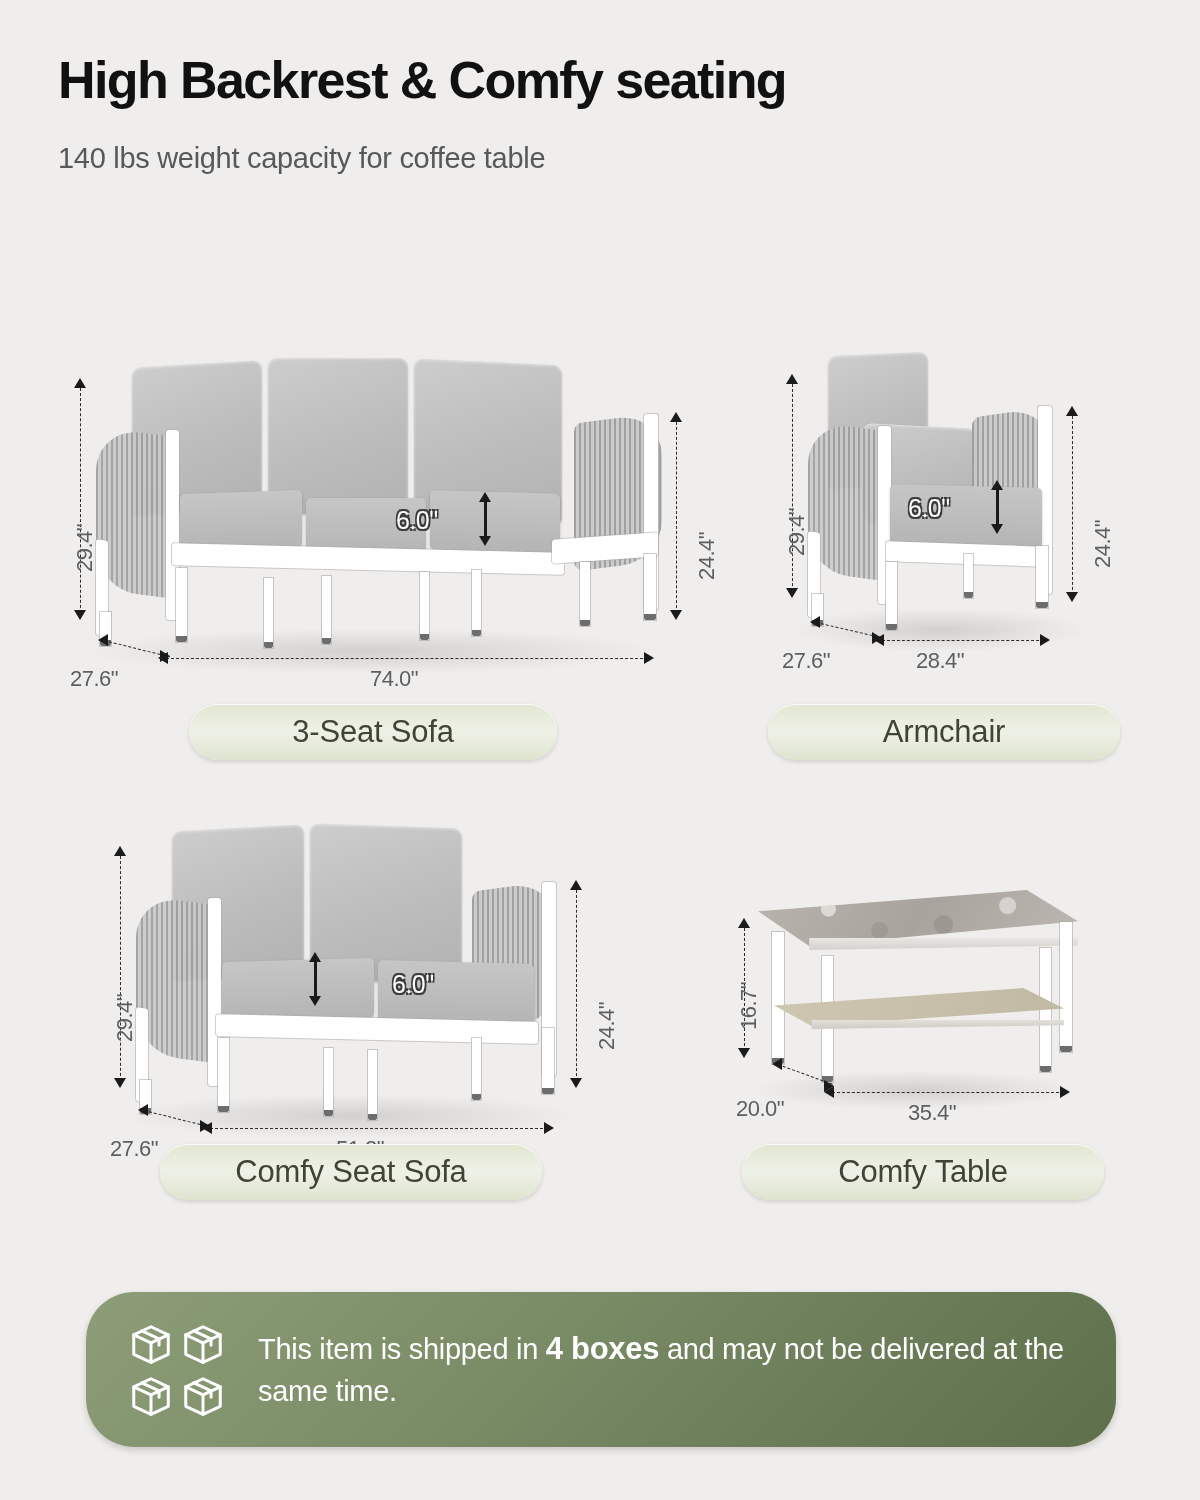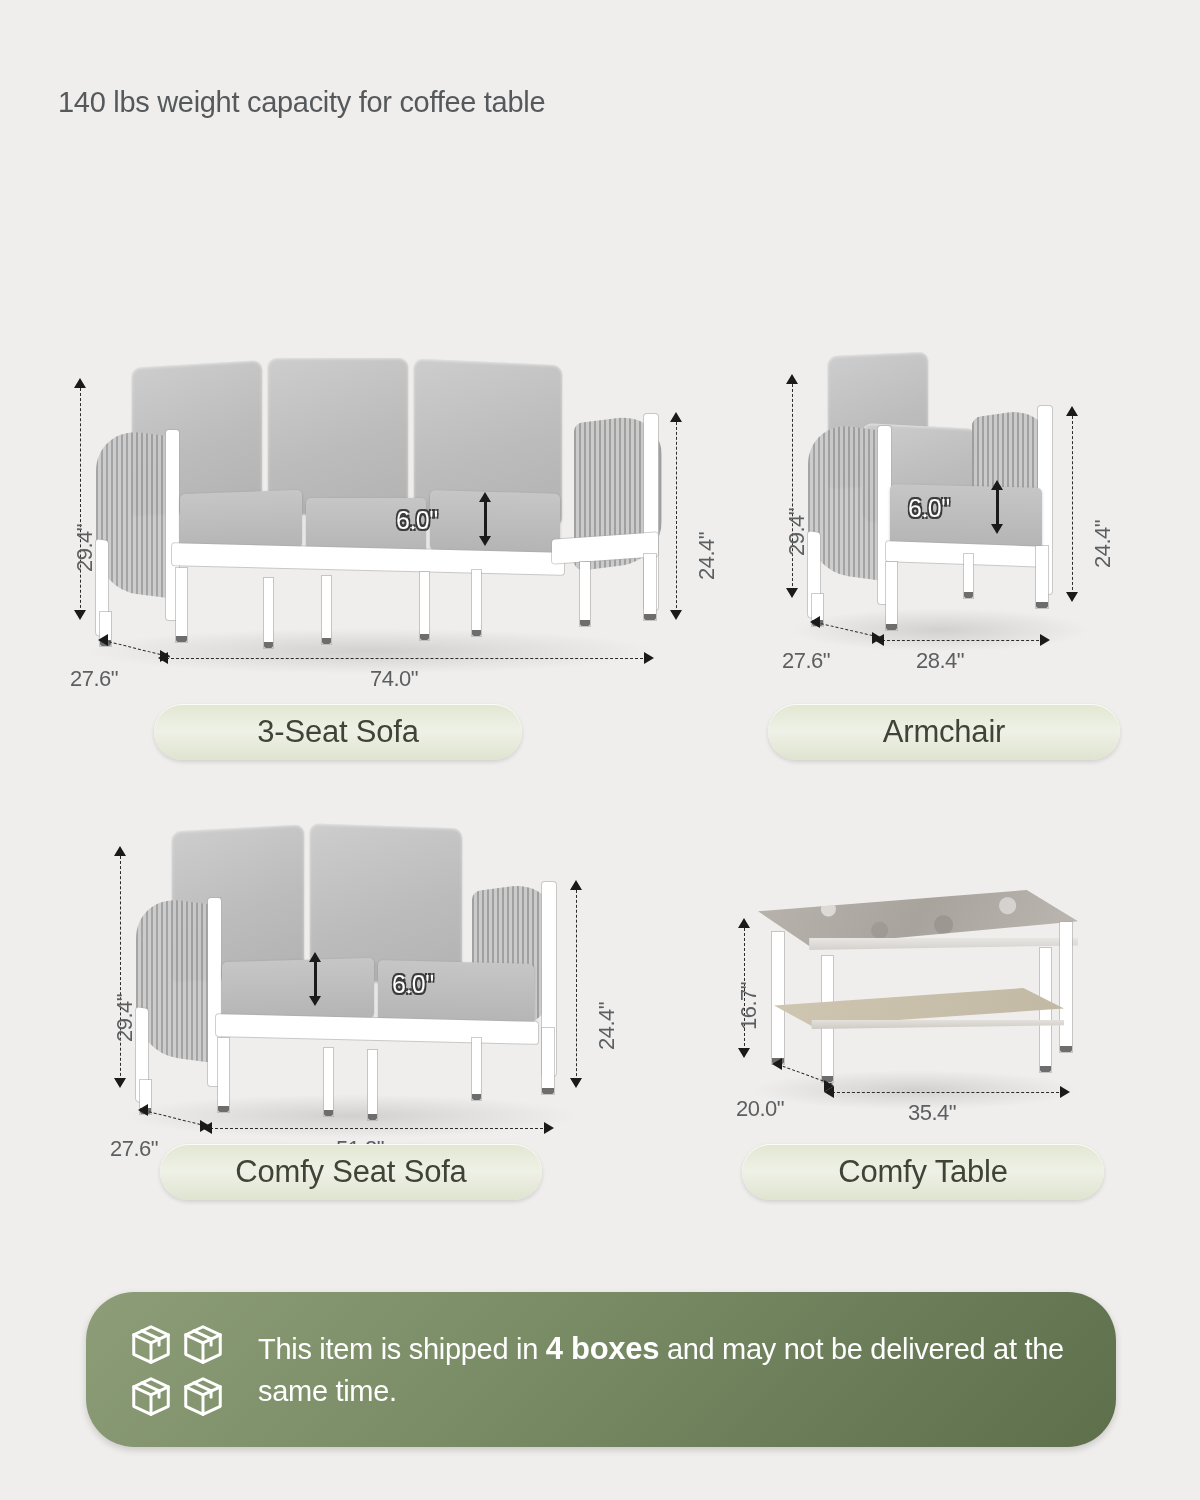--- a/index.html
+++ b/index.html
@@ -87,21 +87,21 @@
   .callout-arrow { position:absolute; width:2.5px; background:#1a1a1a; }
 
   
   .pill {
     position:absolute; height:56px; border-radius:28px;
     background:linear-gradient(180deg,#e2e7d2 0%,#eef1e6 48%,#dfe4d0 100%);
     box-shadow:0 2px 4px rgba(0,0,0,.13), inset 0 1px 0 rgba(255,255,255,.85);
     display:flex; align-items:center; justify-content:center;
     font-size:31px; color:#3f4436; font-weight:300; letter-spacing:-0.2px;
   }
-  .pill-sofa     { left:154px; top:704px; width:368px; }
+  .pill-sofa     { left:189px; top:704px; width:368px; }
   .pill-armchair { left:768px; top:704px; width:352px; }
   .pill-loveseat { left:160px; top:1144px; width:382px; }
   .pill-table    { left:742px; top:1144px; width:362px; }
 
   
   .banner {
     position:absolute; left:86px; top:1292px; width:1030px; height:155px;
     border-radius:48px;
     background:linear-gradient(135deg,#8c9d78 0%,#7a8c66 42%,#5d6f4b 100%);
     box-shadow:0 3px 7px rgba(0,0,0,.16);
@@ -126,20 +126,21 @@
       radial-gradient(circle at 78% 28%, rgba(255,255,255,.45) 0 8px, transparent 9px),
       radial-gradient(circle at 38% 72%, rgba(125,120,115,.25) 0 8px, transparent 9px),
       linear-gradient(120deg,#b9b3ad 0%,#a9a39d 50%,#bdb7b1 100%);
   }
   .table-shelf { position:absolute; background:linear-gradient(100deg,#cfc6b2 0%,#c2b9a4 100%); }
 </style>
 </head>
 <body>
 
 <div class="header">
+  <div class="title">High Backrest &amp; Comfy seating</div>
   <div class="subtitle-block">
     <div class="subtitle">140 lbs weight capacity for coffee table</div>
   </div>
 </div>
 
 <div class="grid">
 
   <div class="cell cell-sofa">
     <div class="stage">
       <div class="shadow-ground" style="left:40px; top:288px; width:580px; height:46px;"></div>

